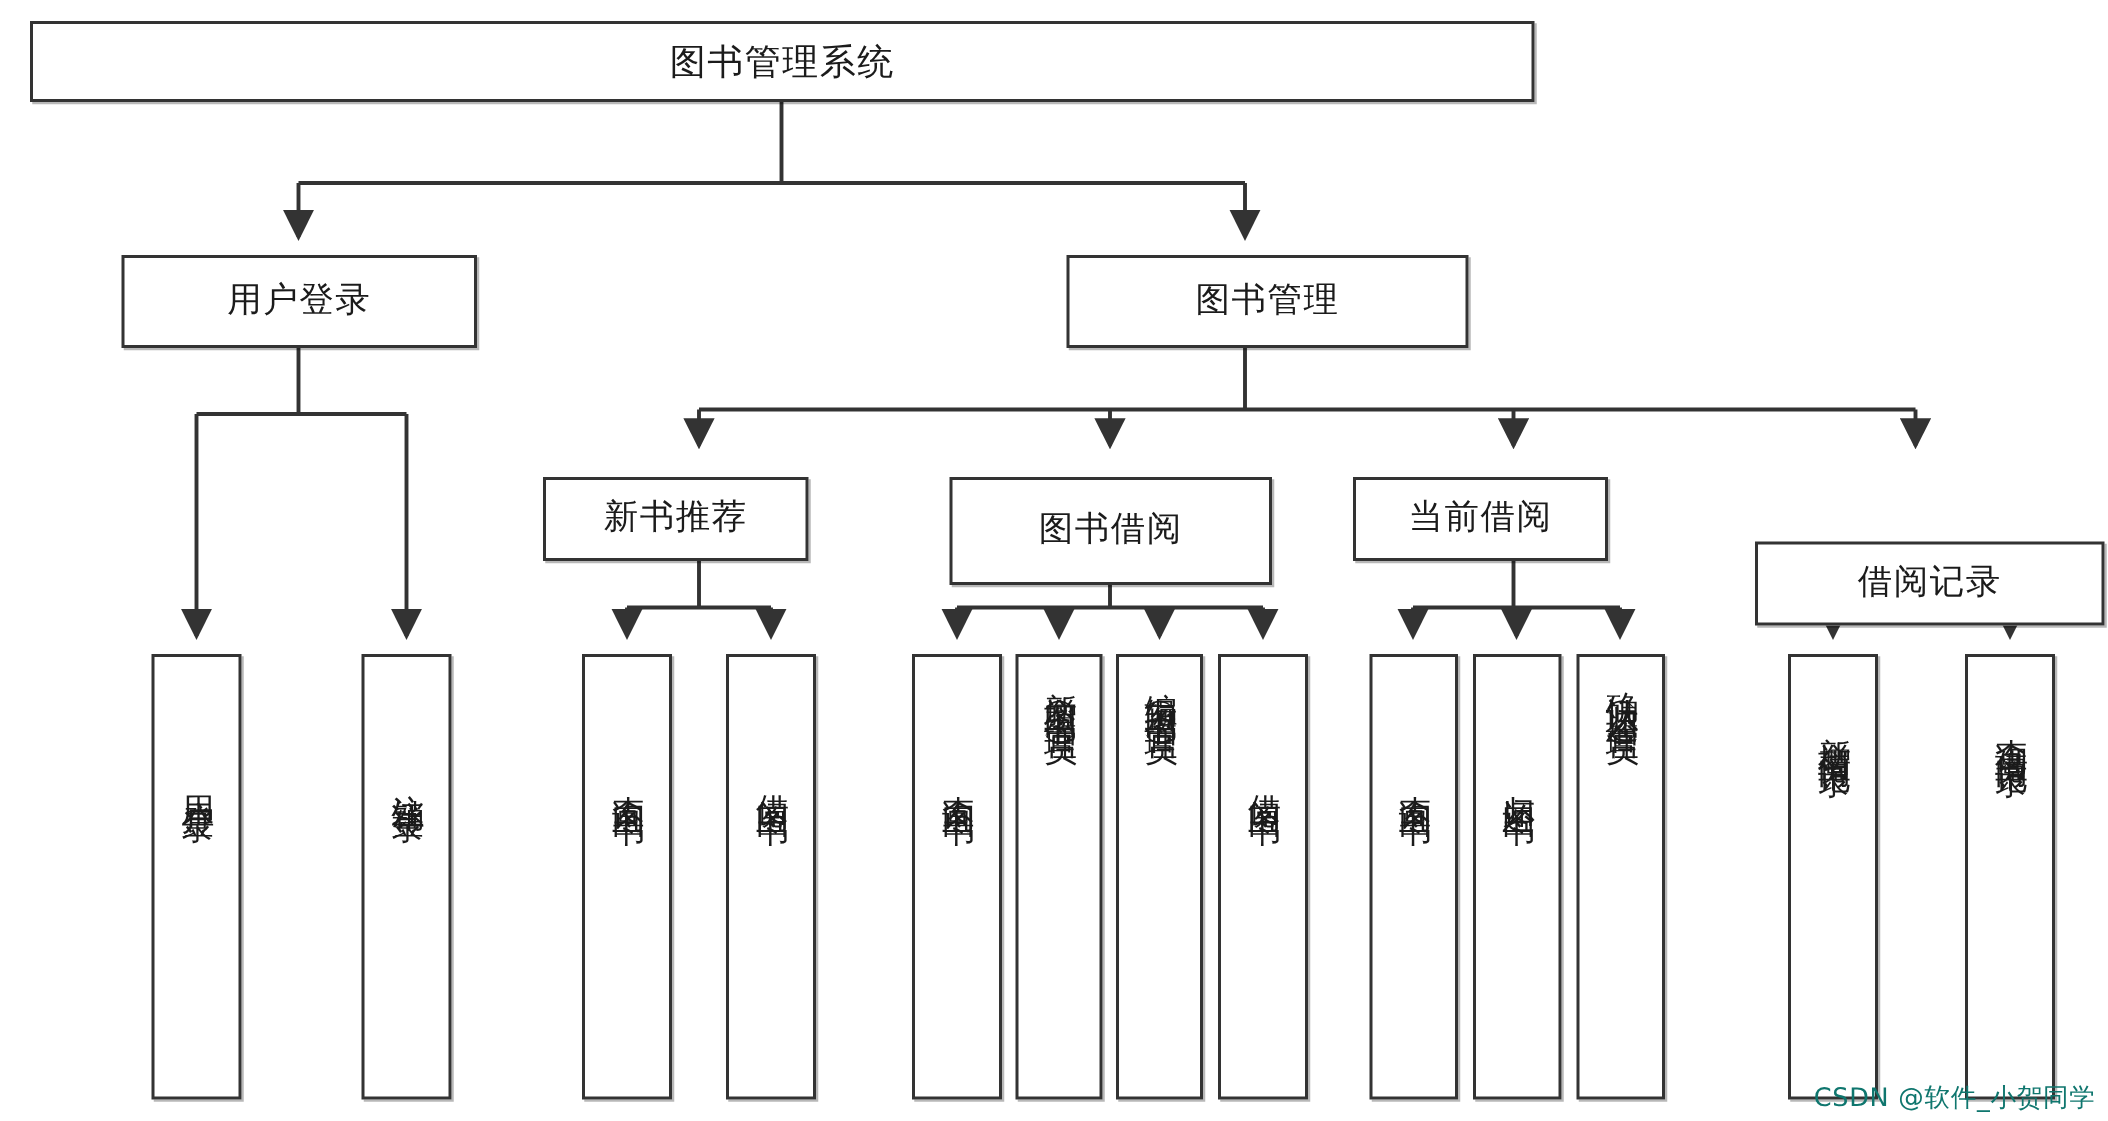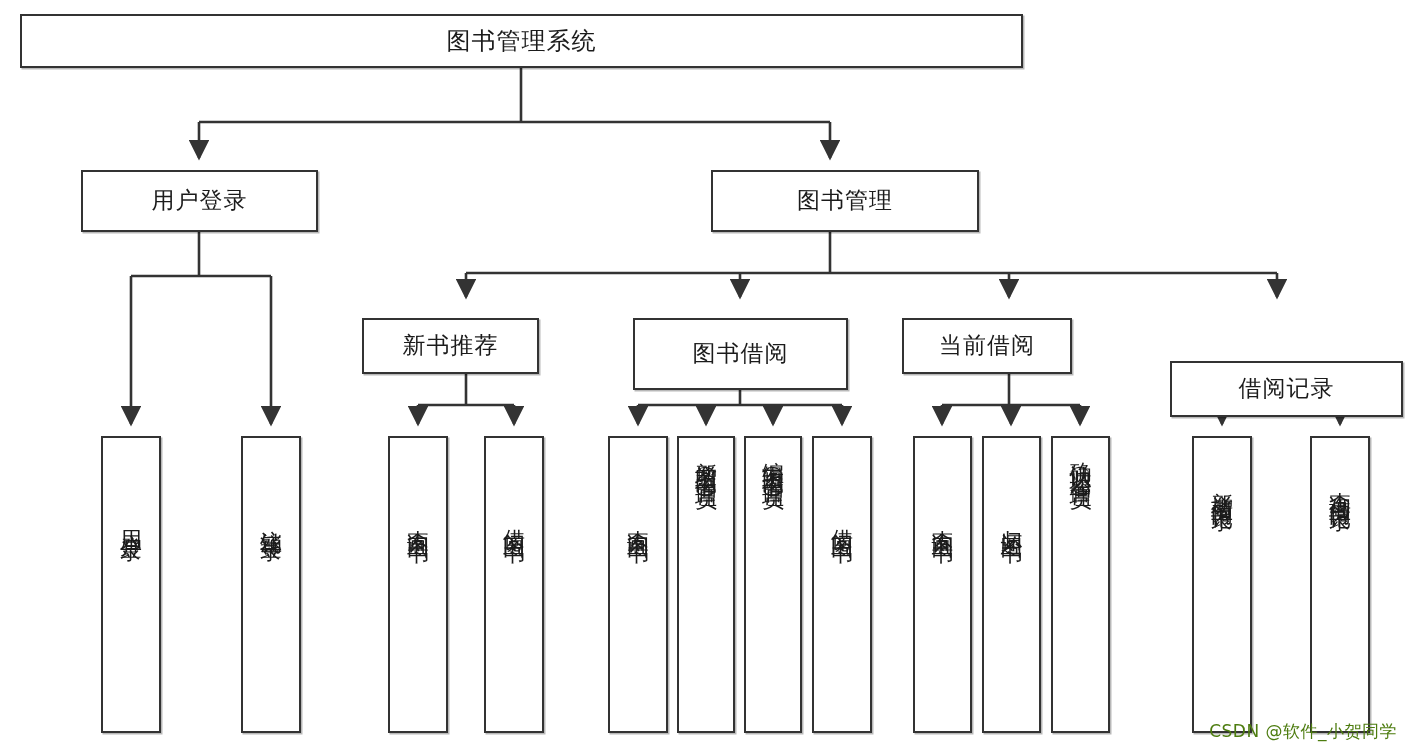--- a/index.html
+++ b/index.html
@@ -65,21 +65,21 @@
     letter-spacing: 4px;
     line-height: 1;
     white-space: nowrap;
     margin-top: 0;
   }
   .watermark {
     position: absolute;
     right: 8px;
     bottom: 4px;
     font-size: 17px;
-    color: #4d7c0f;
+    color: #0f766e;
     z-index: 5;
     white-space: nowrap;
     letter-spacing: 0.5px;
   }
 </style>
 </head>
 <body>
 
 <div id="diagram-root">
 

